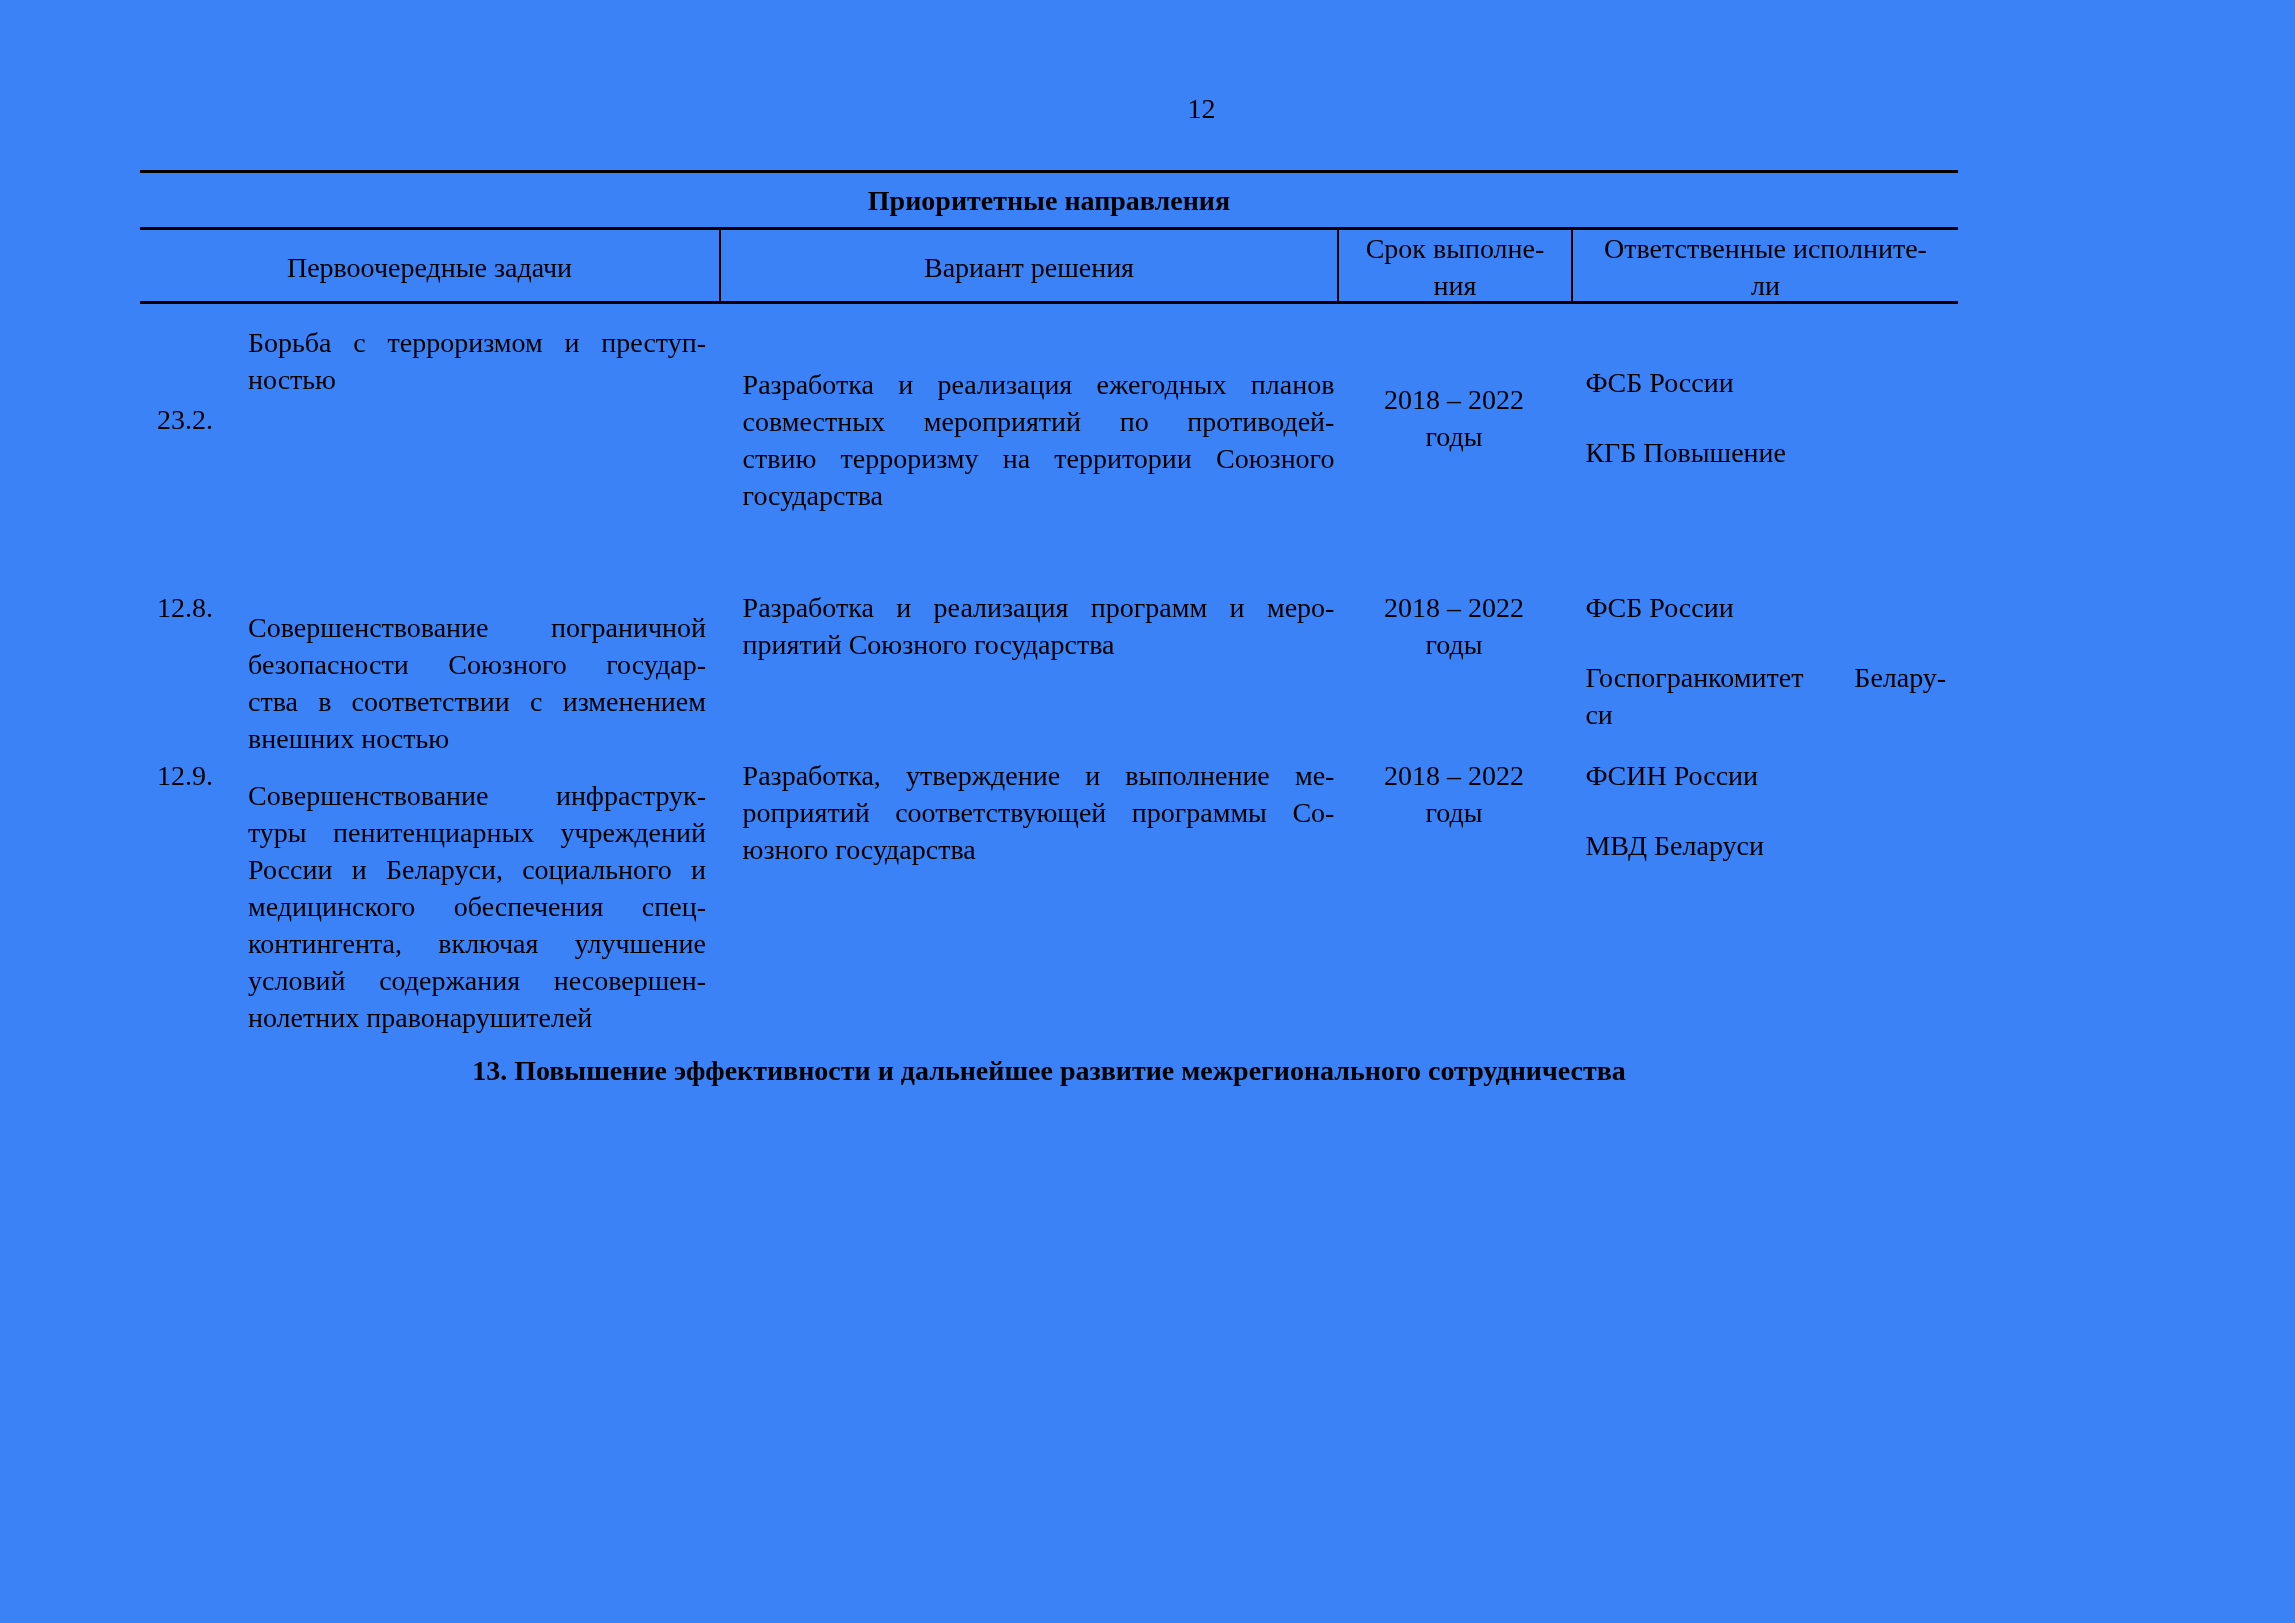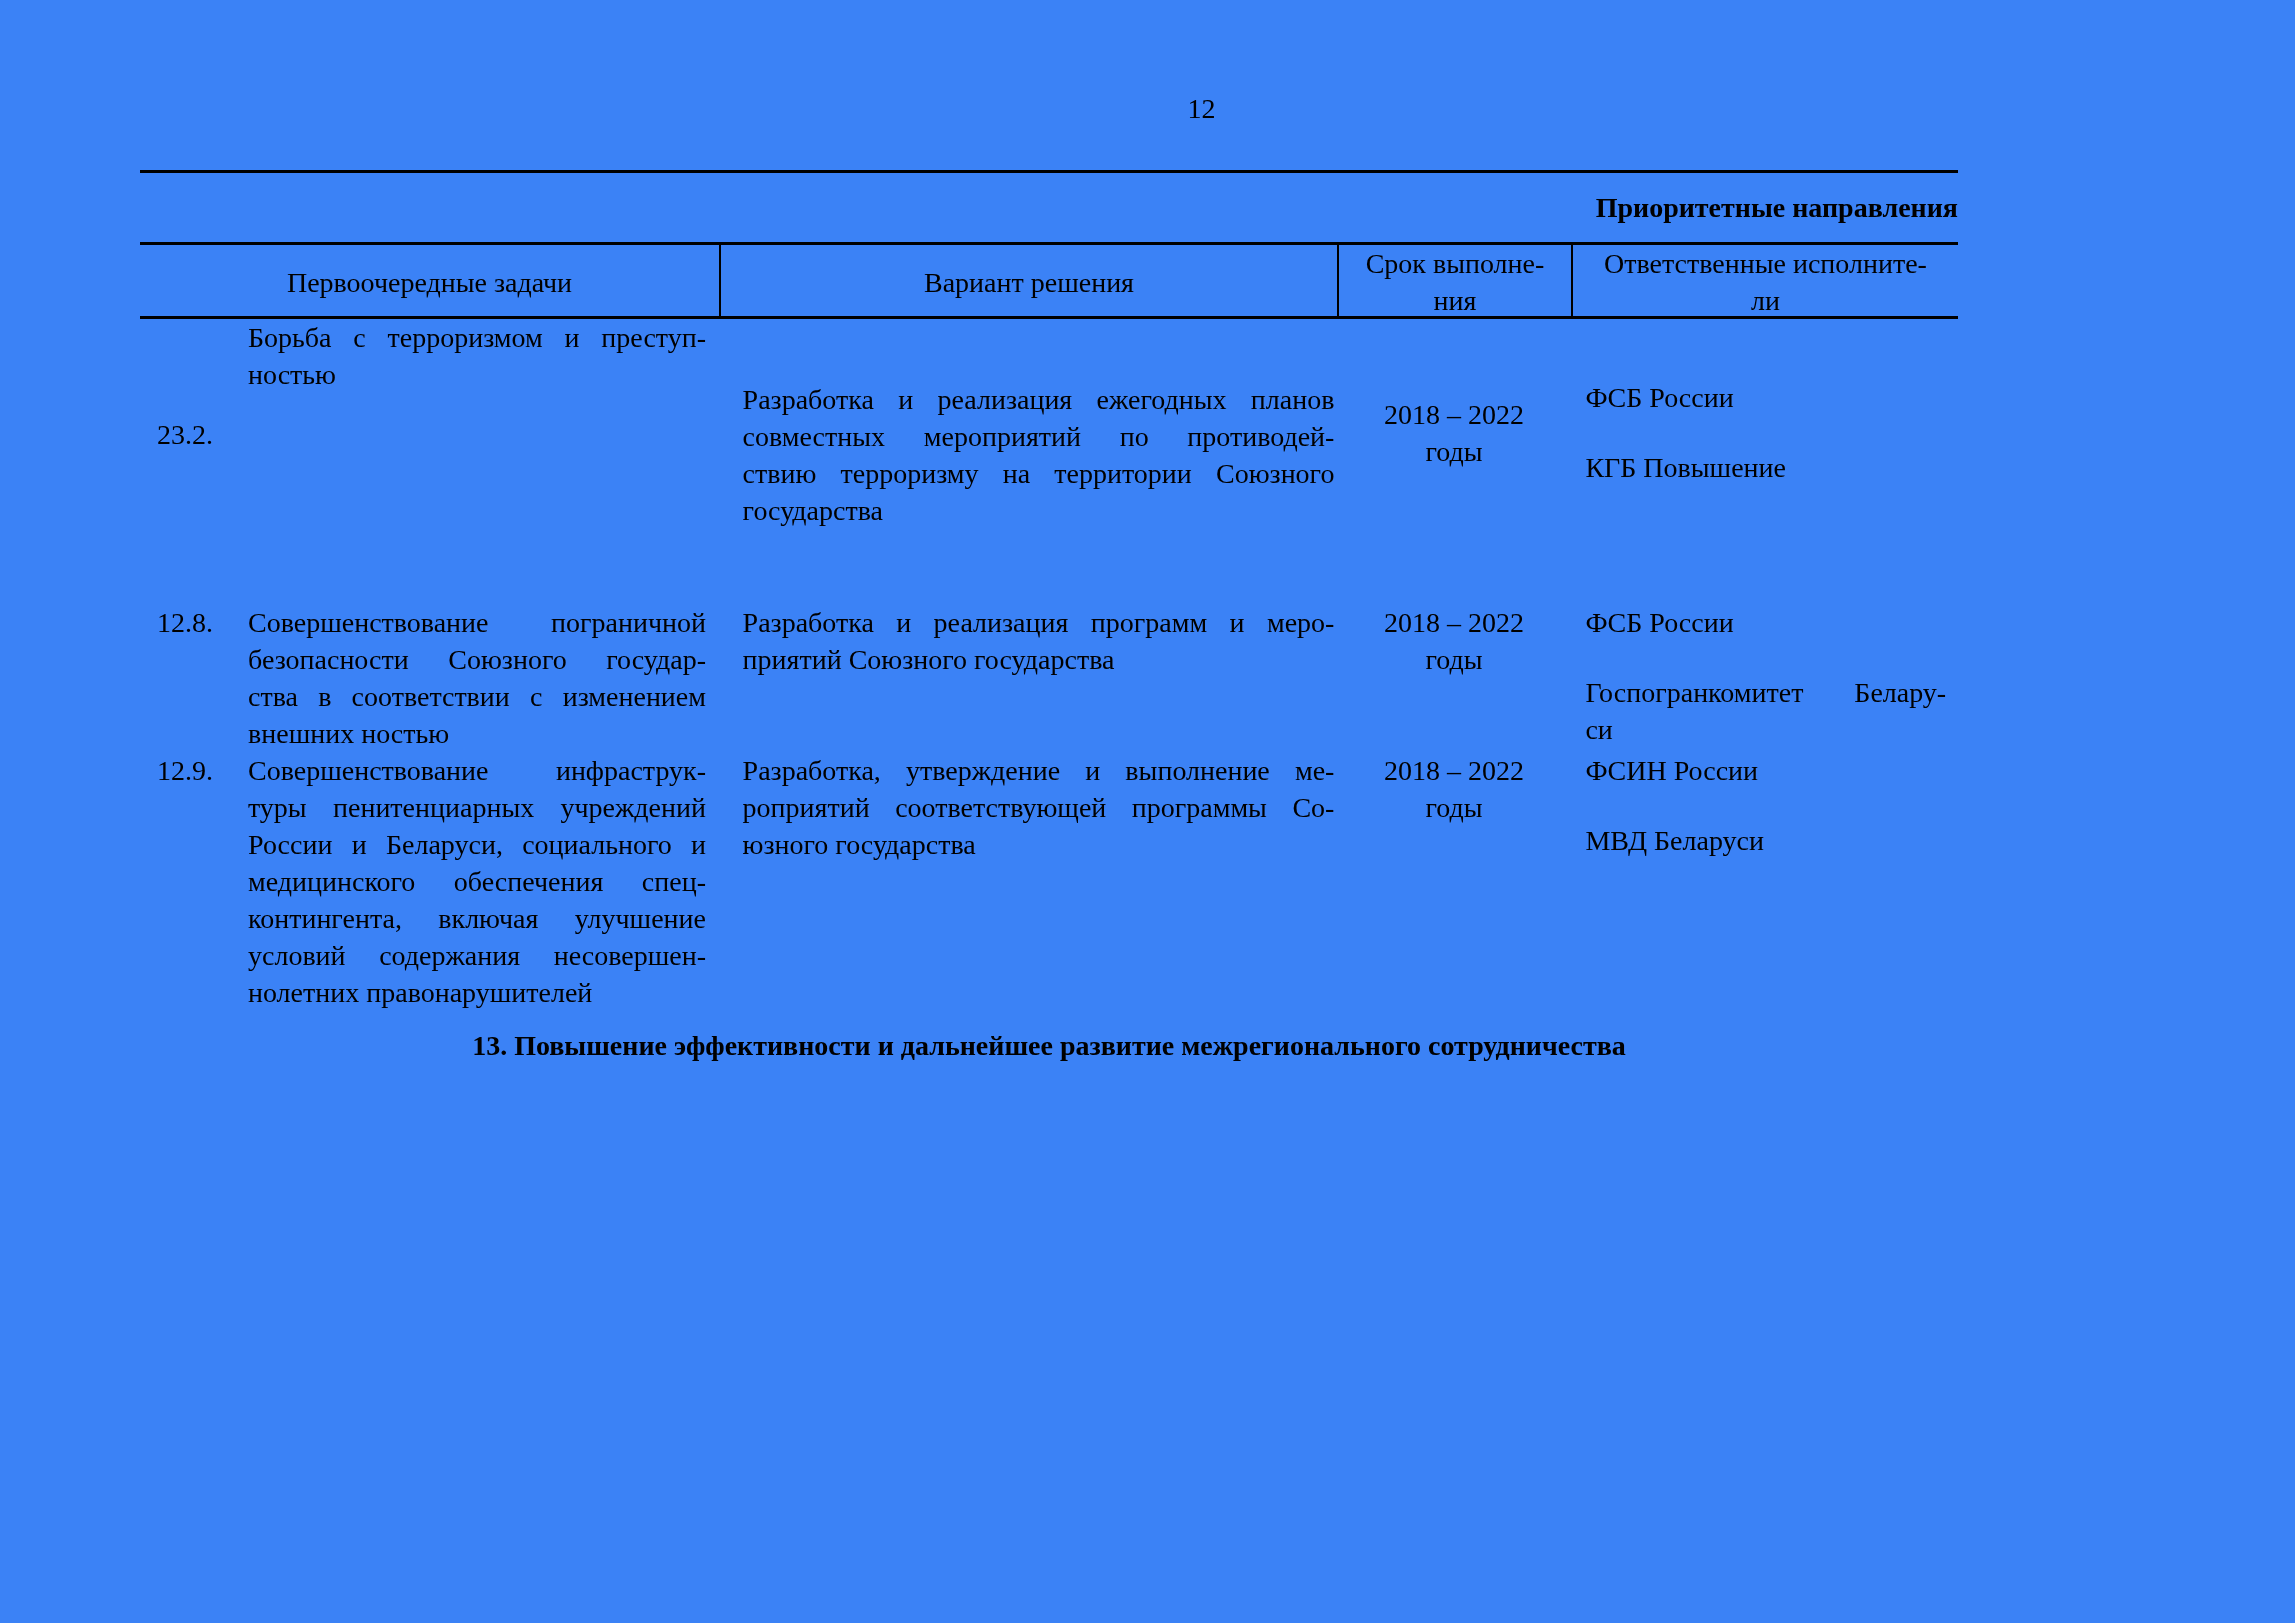--- a/index.html
+++ b/index.html
@@ -32,25 +32,25 @@
   .doc-table {
     box-sizing: border-box;
     margin-top: 43px;
     margin-left: 140px;
     width: 1818px;
     border-top: 3.3px solid #000;
   }
 
   .t-title-row {
     box-sizing: border-box;
-    height: 72px;
+    height: 57px;
     border-bottom: 3.3px solid #000;
     display: flex;
     align-items: center;
-    justify-content: flex-end;
+    justify-content: center;
   }
   .t-title {
     font-weight: bold;
   }
 
   .t-header-row {
     box-sizing: border-box;
     height: 74px;
     border-bottom: 3.3px solid #000;
     display: grid;
@@ -75,21 +75,21 @@
     grid-template-columns: 108px 471px 618px 234px 387px;
     align-items: start;
   }
   .t-row:nth-of-type(1) { height: 292px; }
   .t-row:nth-of-type(2) { height: 294px; }
   .t-row:nth-of-type(3) { height: 285px; }
 
   .cell { box-sizing: border-box; }
 
   .c-num  { padding-left: 17px; }
-  .c-task { padding-right: 13px; }
+  .c-task { padding-right: 13px; margin-top: 20px; }
   .c-sol  { padding-left: 23.6px; padding-right: 2.6px; }
   .c-per  { text-align: center; white-space: pre-line; }
   .c-exec { padding-left: 14.4px; padding-right: 11.8px; }
 
   
   .t-row:nth-of-type(1) .c-num  { padding-top: 79px; }
   .t-row:nth-of-type(1) .c-task { padding-top: 63px; }
   .t-row:nth-of-type(1) .c-sol  { padding-top: 29.4px; }
   .t-row:nth-of-type(1) .c-per  { padding-top: 64px; }
   .t-row:nth-of-type(1) .c-exec { padding-top: 46px; }

